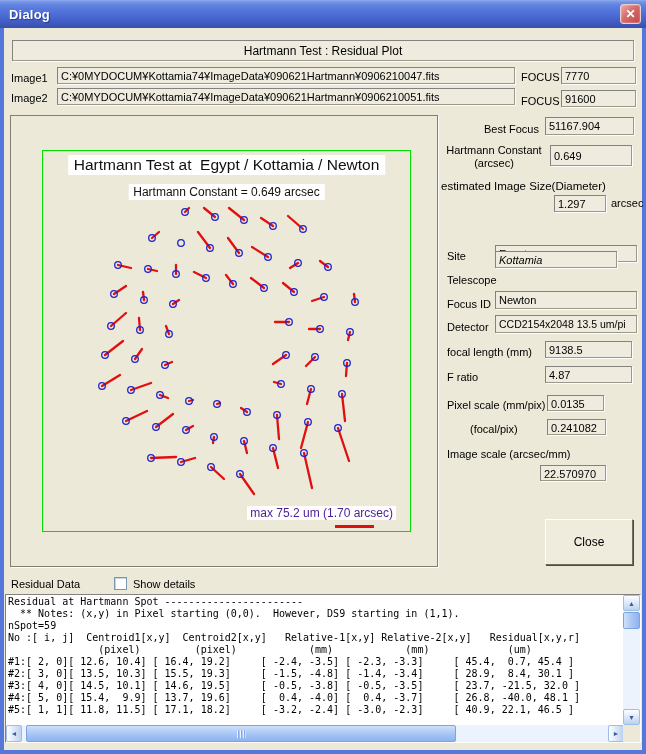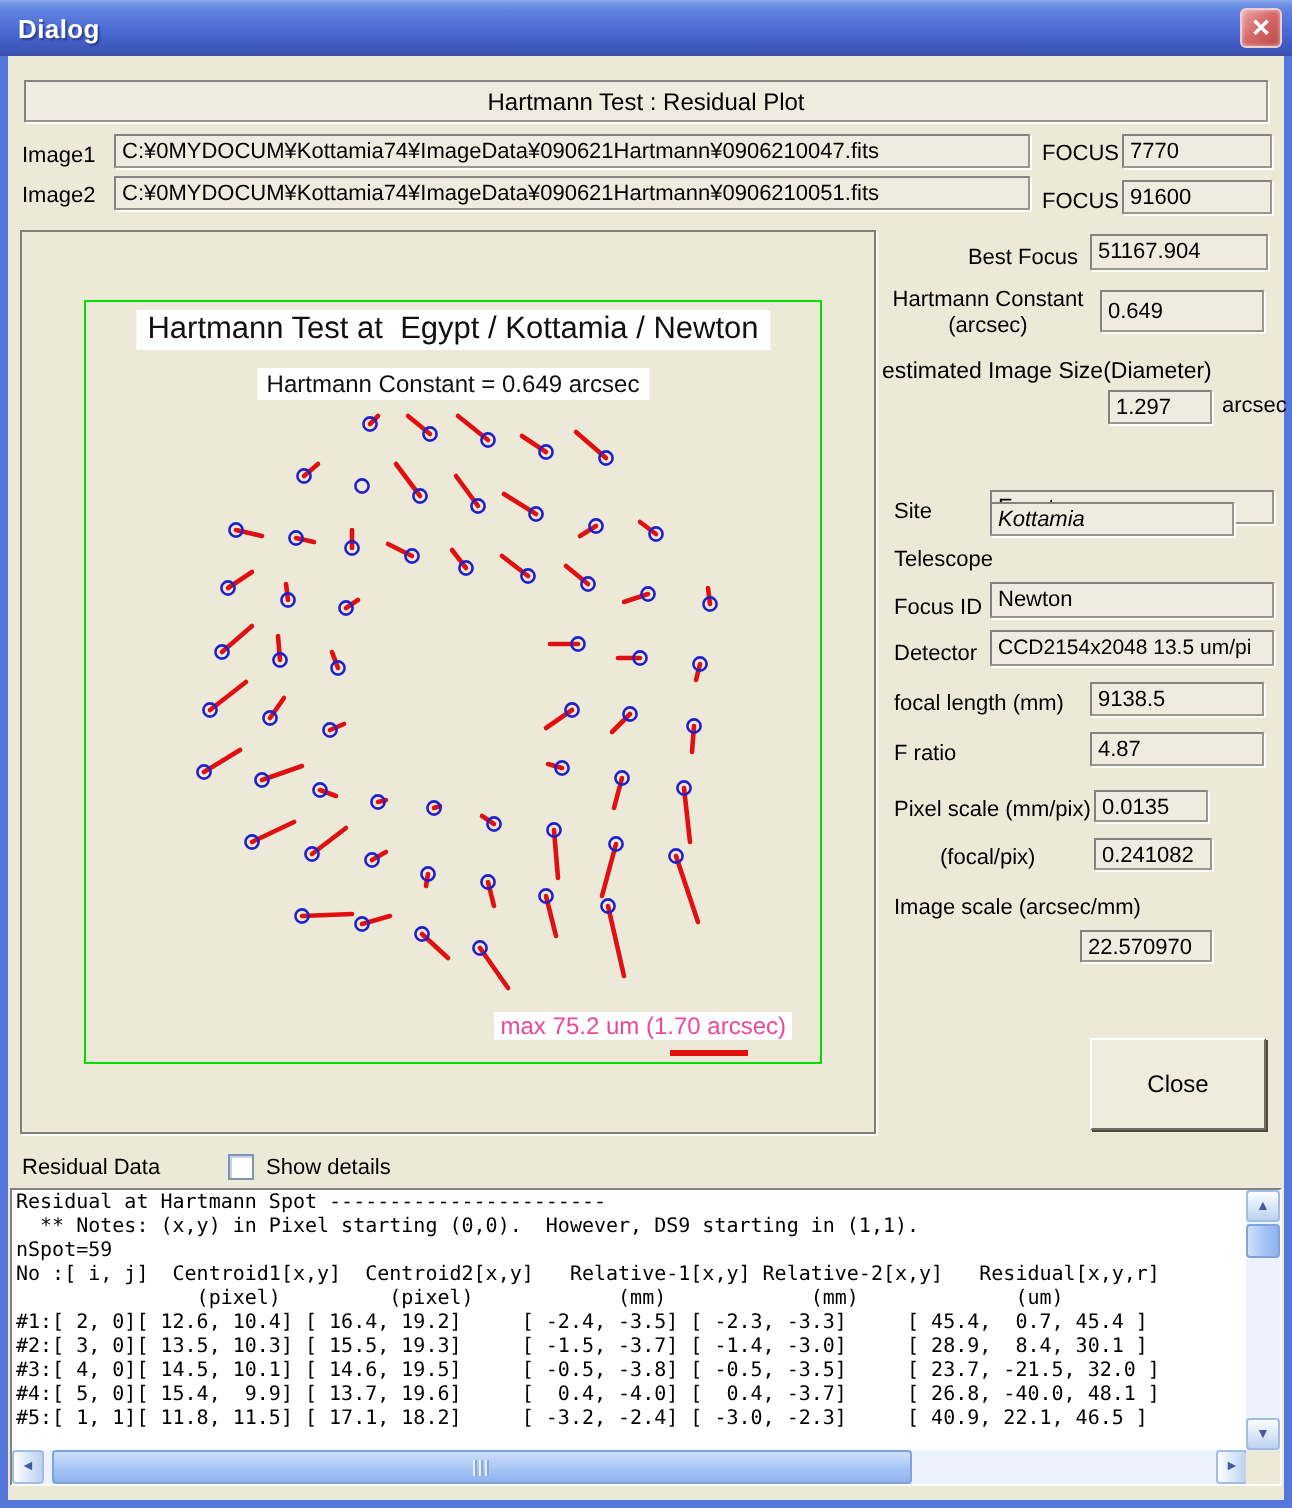--- a/index.html
+++ b/index.html
@@ -31,21 +31,21 @@
     text-align:center; font-size:12px; line-height:20px; }
 
   .plot-panel { position:absolute; left:6px; top:87px; width:428px; height:452px;
     border:1px solid #827F72; box-shadow:1px 1px 0 rgba(255,255,255,.9); background:#ECE9D8; }
   .plot-green { position:absolute; left:31px; top:34px; width:369px; height:382px; border:1px solid #00DE00; }
   .plot-title { position:absolute; top:4px; left:50%; transform:translateX(-50%);
     background:#fff; padding:1px 6px; font-size:15.5px; white-space:pre; color:#111; }
   .plot-subtitle { position:absolute; top:33px; left:50%; transform:translateX(-50%);
     background:#fff; padding:1px 5px; font-size:12px; white-space:pre; color:#111; }
   .plot-max { position:absolute; right:14px; top:355px; background:#fff; padding:0 3px;
-    font-size:12px; white-space:pre; color:#ec4899; }
+    font-size:12px; white-space:pre; color:#4c1d95; }
   .plot-scaleline { position:absolute; left:292px; top:374px; width:39px; height:3px; background:#E01010; }
   .plot-svg { position:absolute; left:0; top:0; }
 
   .two-line-label { text-align:center; line-height:13px; }
   .right-label { text-align:right; }
 
   .close-button { position:absolute; left:541px; top:491px; width:88px; height:46px;
     background:#EFECDE; font-size:12px; color:#000;
     border:1px solid; border-color:#FFFFFF #716E5F #716E5F #FFFFFF;
     box-shadow:1px 1px 0 #4D4B41; display:flex; align-items:center; justify-content:center; cursor:default; }
@@ -271,21 +271,21 @@
     <div class="label" style="left:129px; top:550px;">Show details</div>
 
     <div class="textarea">
       <div class="text-lines">
           <div class="tline">Residual at Hartmann Spot -----------------------</div>
           <div class="tline">  ** Notes: (x,y) in Pixel starting (0,0).  However, DS9 starting in (1,1).</div>
           <div class="tline">nSpot=59</div>
           <div class="tline">No :[ i, j]  Centroid1[x,y]  Centroid2[x,y]   Relative-1[x,y] Relative-2[x,y]   Residual[x,y,r]</div>
           <div class="tline">               (pixel)         (pixel)            (mm)            (mm)             (um)</div>
           <div class="tline">#1:[ 2, 0][ 12.6, 10.4] [ 16.4, 19.2]     [ -2.4, -3.5] [ -2.3, -3.3]     [ 45.4,  0.7, 45.4 ]</div>
-          <div class="tline">#2:[ 3, 0][ 13.5, 10.3] [ 15.5, 19.3]     [ -1.5, -3.7] [ -1.4, -3.0]     [ 28.9,  8.4, 30.1 ]</div>
+          <div class="tline">#2:[ 3, 0][ 13.5, 10.3] [ 15.5, 19.3]     [ -1.5, -4.8] [ -1.4, -3.4]     [ 28.9,  8.4, 30.1 ]</div>
           <div class="tline">#3:[ 4, 0][ 14.5, 10.1] [ 14.6, 19.5]     [ -0.5, -3.8] [ -0.5, -3.5]     [ 23.7, -21.5, 32.0 ]</div>
           <div class="tline">#4:[ 5, 0][ 15.4,  9.9] [ 13.7, 19.6]     [  0.4, -4.0] [  0.4, -3.7]     [ 26.8, -40.0, 48.1 ]</div>
           <div class="tline">#5:[ 1, 1][ 11.8, 11.5] [ 17.1, 18.2]     [ -3.2, -2.4] [ -3.0, -2.3]     [ 40.9, 22.1, 46.5 ]</div>
         </div>
 
       <div class="vscroll">
         <div class="sb-btn" style="top:0;">
             <span>▲</span>
           </div>
         <div class="v-thumb"></div>

